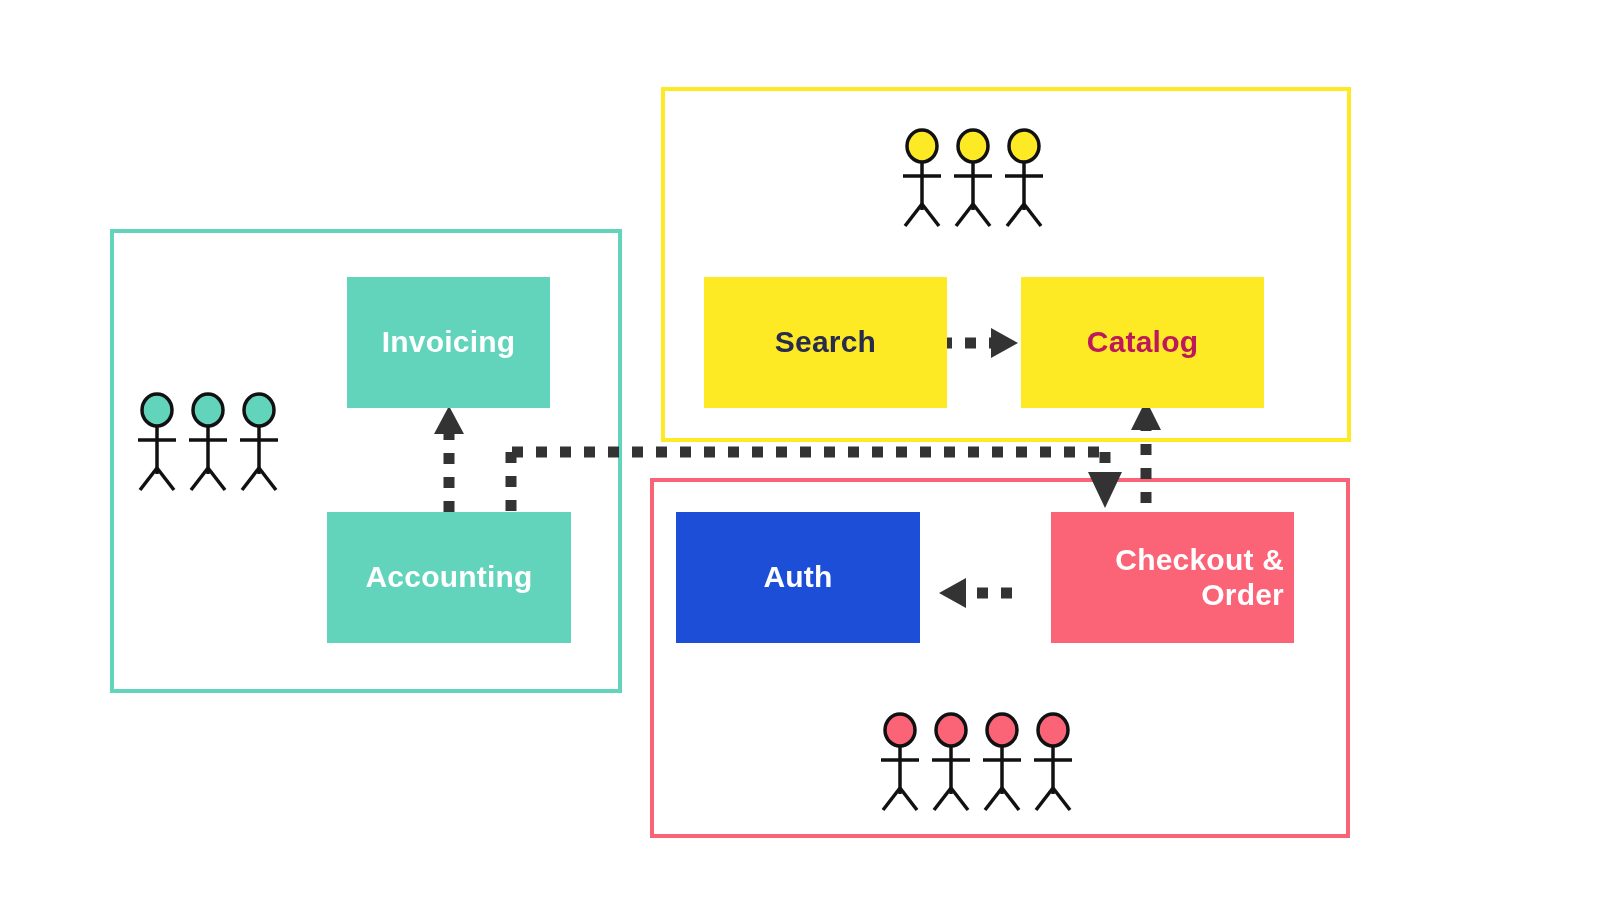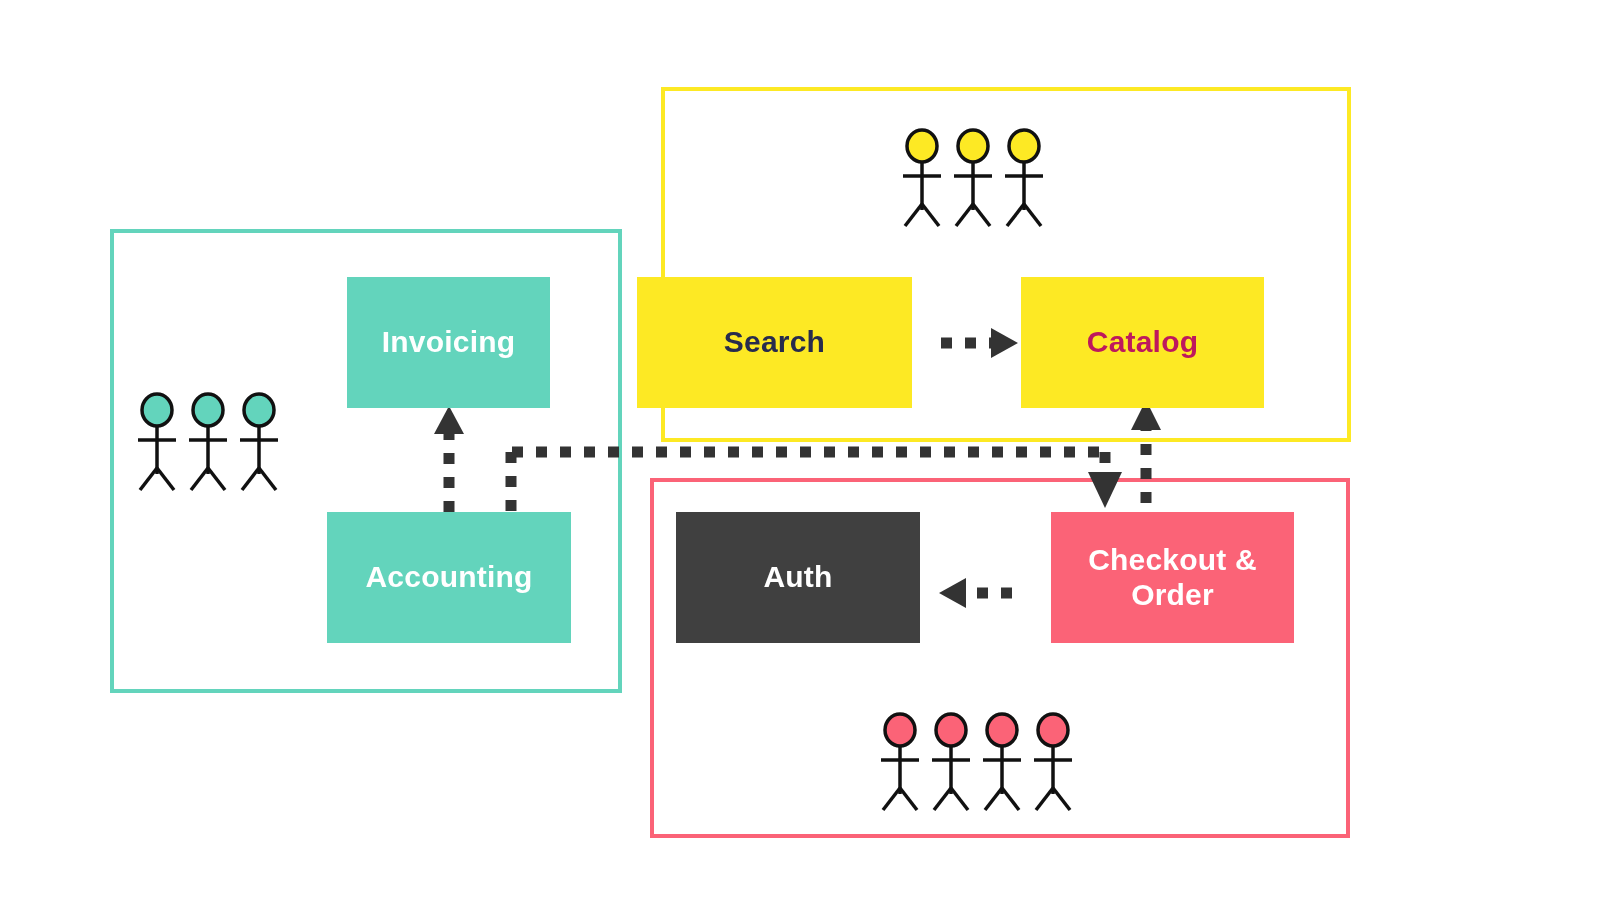--- a/index.html
+++ b/index.html
@@ -31,20 +31,21 @@
     align-items: center;
     justify-content: center;
     text-align: center;
     font-weight: bold;
     letter-spacing: 0.2px;
     line-height: 1.15;
   }
   .svc-label {
     display: block;
     padding: 0 10px;
+    text-align: right;
   }
   .actor {
     position: absolute;
   }
   .edge-layer {
     position: absolute;
     left: 0;
     top: 0;
     width: 1600px;
     height: 900px;
@@ -92,27 +93,27 @@
       <line x1="511" y1="452" x2="511" y2="530" stroke="#333333" stroke-width="11" stroke-dasharray="11 13" stroke-linecap="butt"></line>
     </g>
   </svg>
 
   <div class="svc-box" id="svc-0" style="left: 347px; top: 277px; width: 203px; height: 131px; background: rgb(99, 212, 188); color: rgb(255, 255, 255); font-size: 30px;">
     <span class="svc-label">Invoicing</span>
   </div>
   <div class="svc-box" id="svc-1" style="left: 327px; top: 512px; width: 244px; height: 131px; background: rgb(99, 212, 188); color: rgb(255, 255, 255); font-size: 30px;">
     <span class="svc-label">Accounting</span>
   </div>
-  <div class="svc-box" id="svc-2" style="left: 637px; top: 277px; width: 275px; height: 131px; background: rgb(253, 233, 36); color: rgb(39, 43, 77); font-size: 30px;">
+  <div class="svc-box" id="svc-2" style="left: 704px; top: 277px; width: 243px; height: 131px; background: rgb(253, 233, 36); color: rgb(39, 43, 77); font-size: 30px;">
     <span class="svc-label">Search</span>
   </div>
   <div class="svc-box" id="svc-3" style="left: 1021px; top: 277px; width: 243px; height: 131px; background: rgb(253, 233, 36); color: #be185d; font-size: 30px;">
     <span class="svc-label">Catalog</span>
   </div>
-  <div class="svc-box" id="svc-4" style="left: 676px; top: 512px; width: 244px; height: 131px; background: #404040; color: rgb(255, 255, 255); font-size: 30px;">
+  <div class="svc-box" id="svc-4" style="left: 676px; top: 512px; width: 244px; height: 131px; background: #1d4ed8; color: rgb(255, 255, 255); font-size: 30px;">
     <span class="svc-label">Auth</span>
   </div>
   <div class="svc-box" id="svc-5" style="left: 1021px; top: 512px; width: 243px; height: 131px; background: rgb(251, 99, 119); color: rgb(255, 255, 255); font-size: 30px; margin-left: 30px;">
     <span class="svc-label">Checkout &amp; Order</span>
   </div>
 
   <div class="actor" id="actors-0" style="left: 135px; top: 390px; width: 148px; height: 105px;"><svg width="148" height="105" viewBox="0 0 148 105" xmlns="http://www.w3.org/2000/svg">
         <g transform="translate(0,0)">
           <g>
             <ellipse cx="22" cy="20" rx="15" ry="16" fill="#63D4BC" stroke="#111111" stroke-width="3.5"></ellipse>

